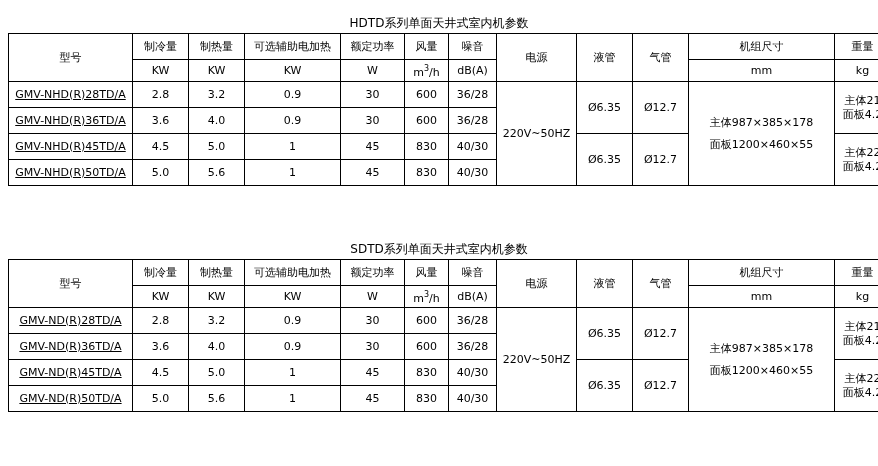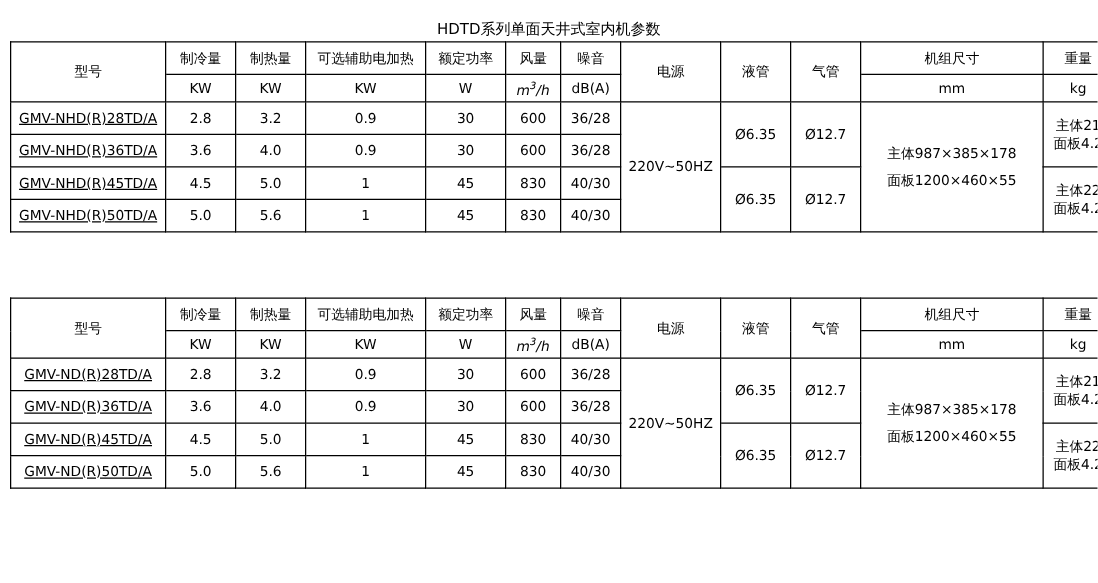--- a/index.html
+++ b/index.html
@@ -62,21 +62,21 @@
     font-size: 11px;
     letter-spacing: 0px;
     text-decoration: underline;
   }
   .r-h { height: 26px; }
   .r-u { height: 22px; }
   .r-d { height: 26px; }
   .two-line span { display: block; }
   sup { font-size: 8px; vertical-align: super; }
 
-  .nowrap { white-space: nowrap; font-style: italic; }
+  .nowrap { white-space: nowrap; }
 </style>
 </head>
 <body>
 
 <div class="page">
 
   <div class="table-block block1">
     <div class="caption">HDTD系列单面天井式室内机参数</div>
     <table class="spec">
       <colgroup>
@@ -171,20 +171,21 @@
           <td>1</td>
           <td>45</td>
           <td>830</td>
           <td>40/30</td>
         </tr>
       </tbody>
     </table>
   </div>
 
   <div class="table-block block2">
+    <div class="caption">SDTD系列单面天井式室内机参数</div>
     <table class="spec">
       <colgroup>
         <col style="width:124px">
         <col style="width:56px">
         <col style="width:56px">
         <col style="width:96px">
         <col style="width:64px">
         <col style="width:44px">
         <col style="width:48px">
         <col style="width:80px">

